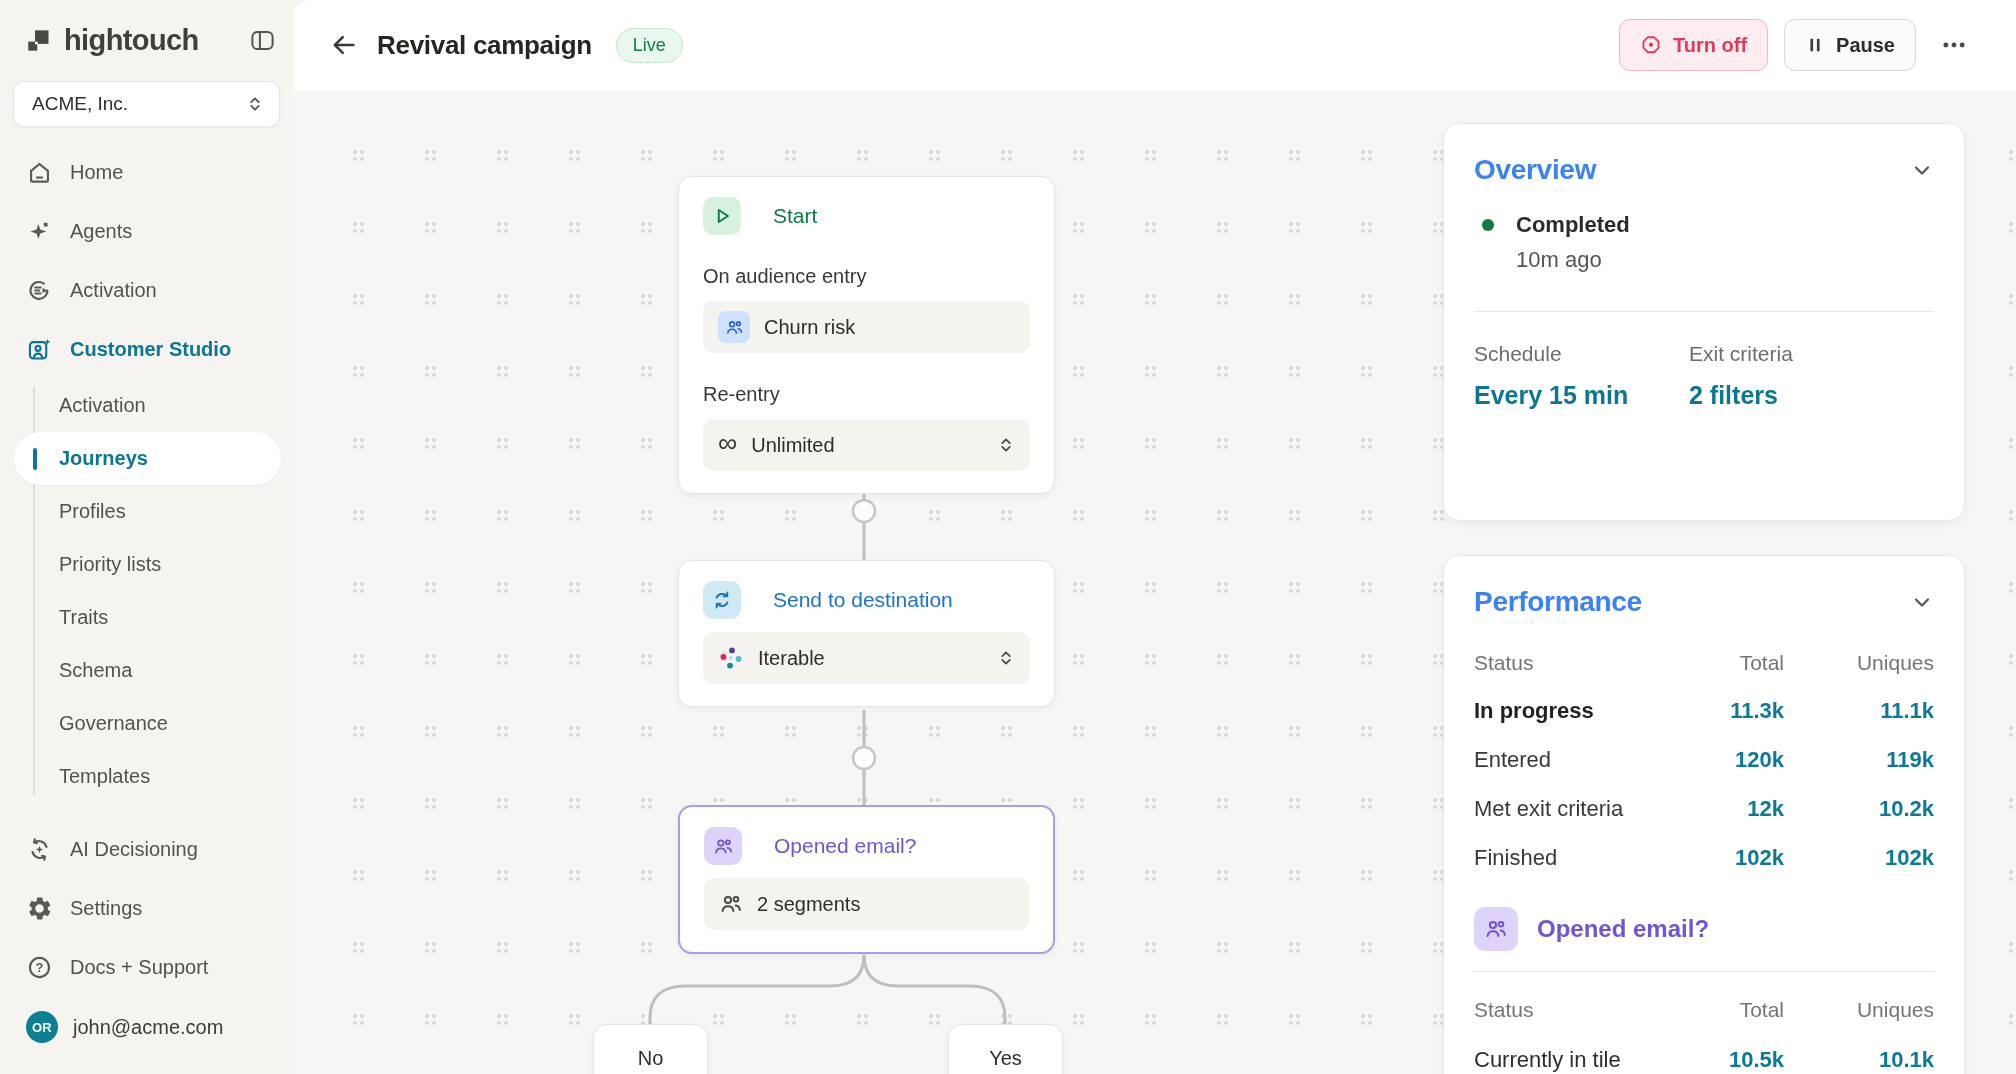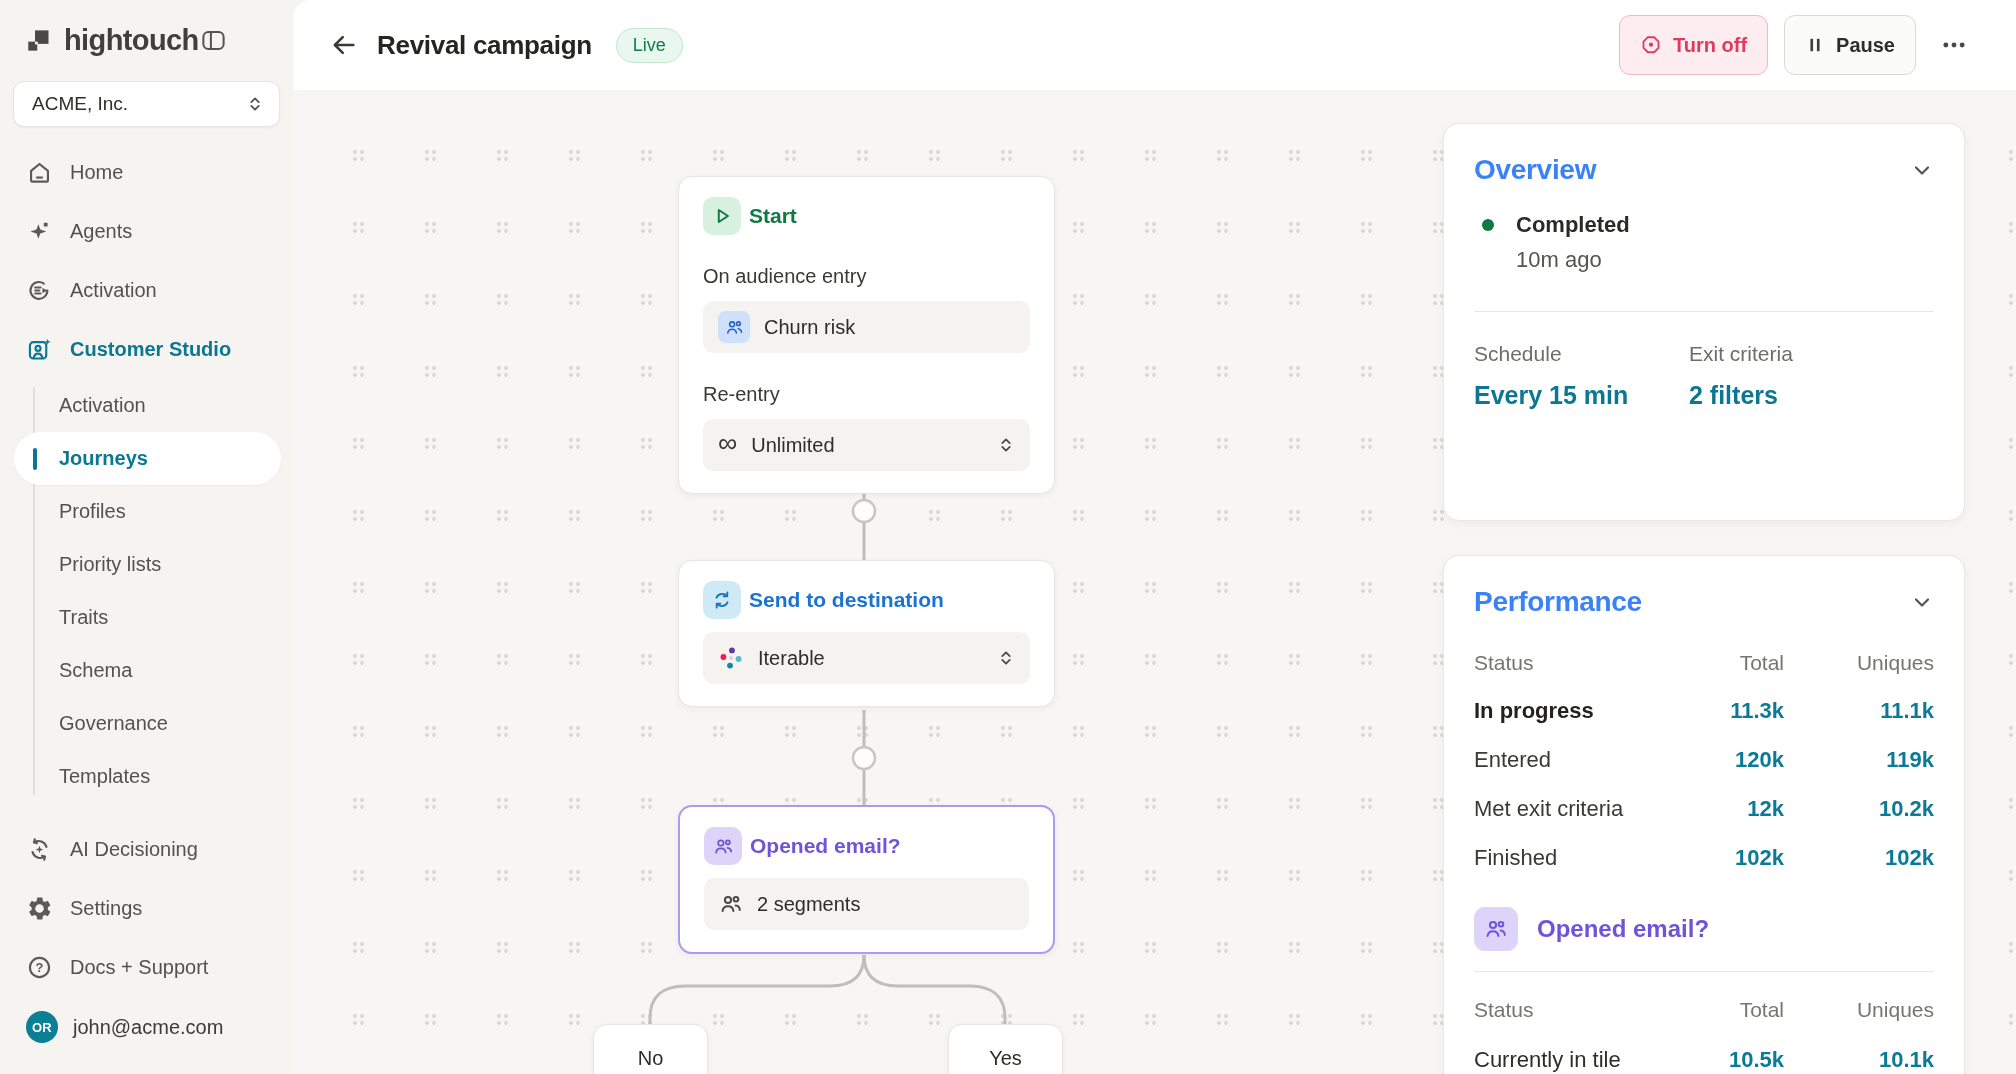--- a/index.html
+++ b/index.html
@@ -4,21 +4,21 @@
 <style>
   * { margin:0; padding:0; box-sizing:border-box; }
   html,body { background:#e9e8e5; }
   .page {
     position:relative; width:2016px; height:1074px; overflow:hidden;
     background:#f5f4f1; color:#2e2d2a;
     font-family:"Liberation Sans","DejaVu Sans",sans-serif;
   }
   
   .sidebar { position:absolute; left:0; top:0; width:293px; height:1074px; }
-  .logo-row { display:flex; align-items:center; padding:24px 16px 0 26px; }
+  .logo-row { display:flex; align-items:center; justify-content:space-between; padding:24px 16px 0 26px; }
   .logo { display:flex; align-items:center; gap:11px; font-size:29px; font-weight:700; color:#403f3b; letter-spacing:-0.6px; }
   .icon-btn { width:30px; height:30px; display:flex; align-items:center; justify-content:center; cursor:pointer; color:#55544f; }
   .workspace {
     margin:24px 13px 0 13px; height:46px; background:#fff; border:1px solid #e7e5e1;
     border-radius:11px; box-shadow:0 1px 2px rgba(50,50,45,.05);
     display:flex; align-items:center; justify-content:space-between; padding:0 15px 0 18px;
     font-size:19px; color:#2f2e2b; cursor:pointer;gap:16px;
   }
   .nav { margin-top:16px; }
   .nav-item { height:59px; display:flex; align-items:center; gap:17px; padding:0 26px; font-size:20px; color:#53524e; cursor:pointer; }
@@ -34,39 +34,39 @@
   .user-row { height:60px; display:flex; align-items:center; gap:15px; padding:0 26px; cursor:pointer; }
   .avatar { width:32px; height:32px; border-radius:50%; background:#0b7f93; color:#fff; font-size:13px; font-weight:700; display:flex; align-items:center; justify-content:center; letter-spacing:.3px; }
   .user-email { font-size:20px; color:#3c3b38; }
   
   .main { position:absolute; left:293px; top:0; right:0; bottom:0; background:#fff; border-top-left-radius:18px; overflow:hidden; }
   .topbar { height:90px; background:#fff; display:flex; align-items:center; padding:0 40px 0 36px; gap:18px; position:relative; z-index:3; }
   .back { width:30px; height:30px; color:#3a3936; cursor:pointer; flex:0 0 auto; }
   .page-title { font-size:26px; font-weight:700; color:#262521; letter-spacing:-0.3px; }
   .live-badge { margin-left:6px; height:35px; padding:0 16px; border-radius:18px; background:#e9f7ef; border:1.5px solid #c2e6d0; color:#0e7e4a; font-size:18px; display:flex; align-items:center; cursor:default; }
   .topbar-right { margin-left:auto; display:flex; align-items:center; gap:16px; }
-  .btn { height:60px; border-radius:11px; display:flex; align-items:center; gap:11px; padding:16px 20px; font-size:20px; font-weight:600; cursor:pointer; }
+  .btn { height:52px; border-radius:11px; display:flex; align-items:center; gap:11px; padding:16px 20px; font-size:20px; font-weight:600; cursor:pointer; }
   .btn-danger { background:#fdedf1; border:1.5px solid #f2b7c6; color:#e23a5f; }
   .btn-secondary { background:#fbfbfa; border:1.5px solid #dbd9d5; color:#2e2d2a; }
   .ellipsis-btn { width:44px; height:44px; display:flex; align-items:center; justify-content:center; color:#4a4946; cursor:pointer; }
   
   .canvas {
     position:absolute; top:90px; left:0; right:0; bottom:0; background:#f7f6f4;
     background-image:
       radial-gradient(circle, #dbd9d4 1.7px, transparent 2.2px),
       radial-gradient(circle, #dbd9d4 1.7px, transparent 2.2px),
       radial-gradient(circle, #dbd9d4 1.7px, transparent 2.2px),
       radial-gradient(circle, #dbd9d4 1.7px, transparent 2.2px);
     background-size:72px 72px, 72px 72px, 72px 72px, 72px 72px;
     background-position:26px 26px, 33px 26px, 26px 33px, 33px 33px;
   }
   .edges { position:absolute; left:0; top:0; z-index:0; }
   .node { position:absolute; width:377px; background:#fff; border:1.5px solid #e7e5e1; border-radius:14px; box-shadow:0 2px 6px rgba(45,45,40,.06); padding:20px 24px 22px 24px; z-index:1; cursor:pointer; }
   .node.selected { border:2.5px solid #a89bf0; }
-  .node-header { display:flex; align-items:center; gap:8px; font-size:21px; font-weight:700; }
+  .node-header { display:flex; align-items:center; gap:32px; font-size:21px; font-weight:400; }
   .node-icon { width:38px; height:38px; border-radius:10px; display:flex; align-items:center; justify-content:center; flex:0 0 38px; }
   .ni-green { background:#d8f0de; color:#0d7a43; }
   .ni-blue { background:#cfe9f5; color:#1b74b8; }
   .ni-purple { background:#ded3f9; color:#6f55d6; }
   .t-green { color:#0d7a43; }
   .t-blue { color:#1a73d1; }
   .t-purple { color:#6f55d6; }
   .node-label { margin-top:30px; font-size:20px; color:#3a3936; }
   .node-row { margin-top:13px; background:#f4f3f0; border-radius:10px; height:52px; display:flex; align-items:center; gap:14px; padding:0 15px; font-size:20px; color:#2e2d2a; }
   .row-icon { width:32px; height:32px; border-radius:8px; display:flex; align-items:center; justify-content:center; flex:0 0 32px; }

